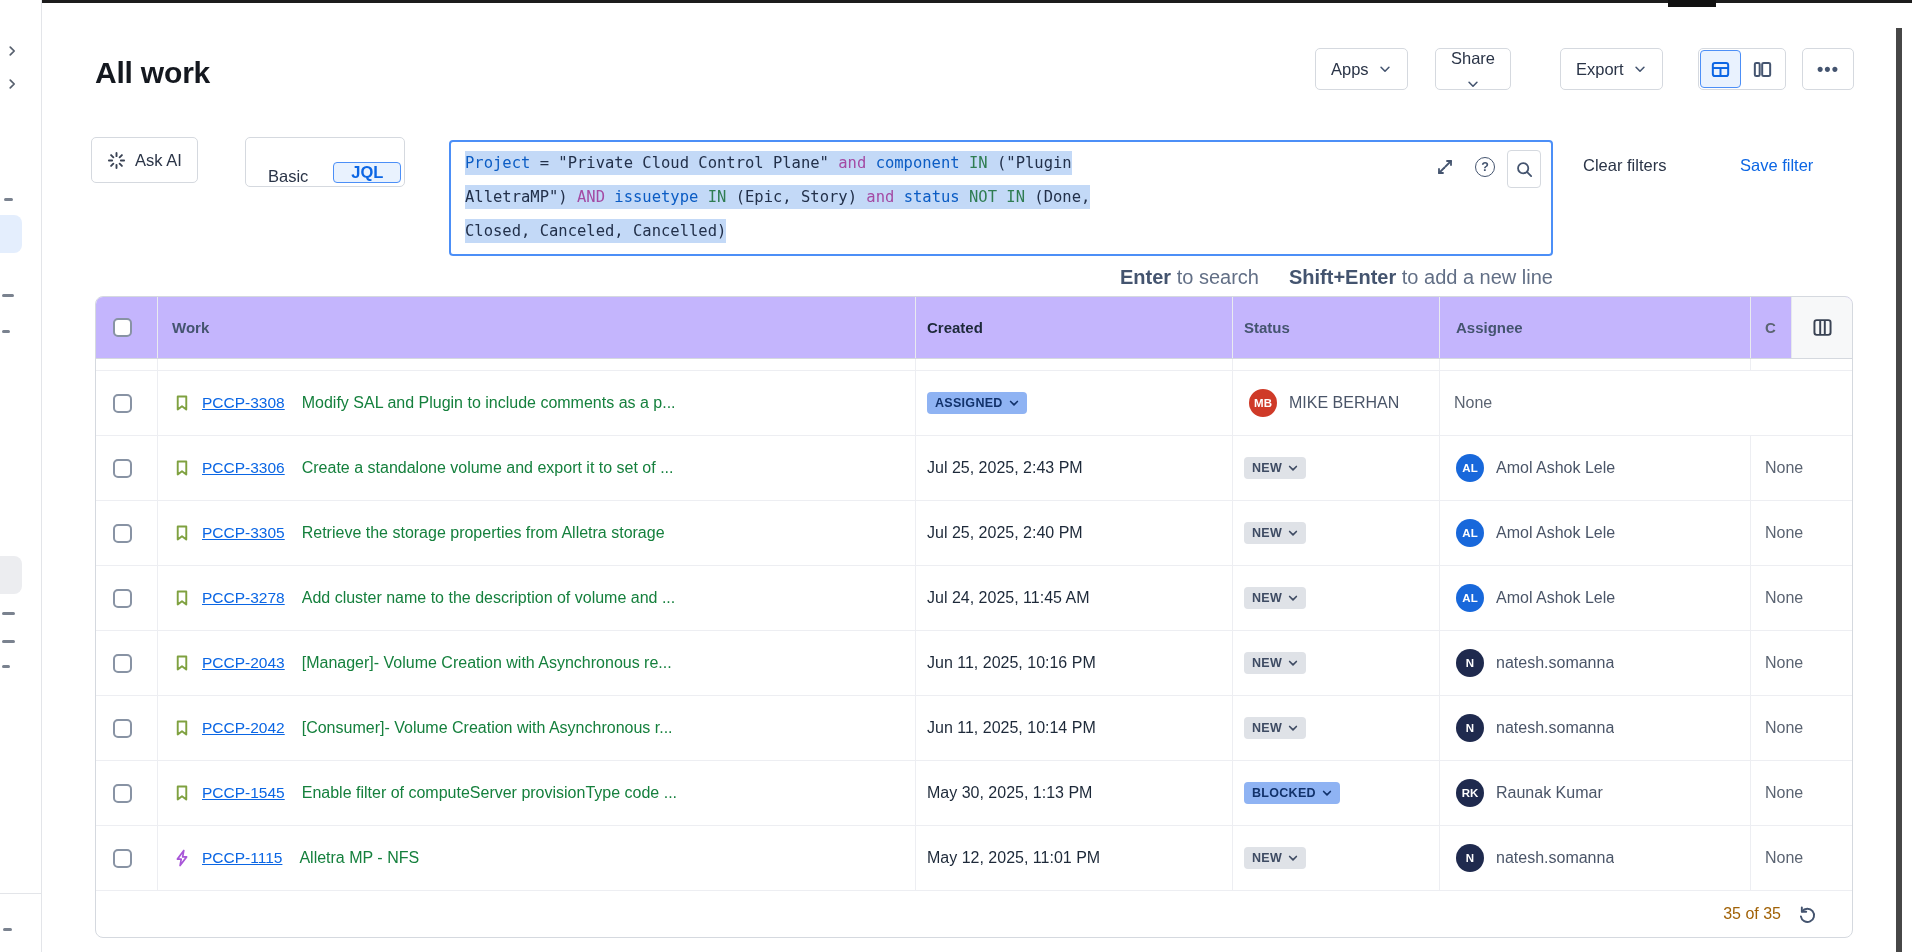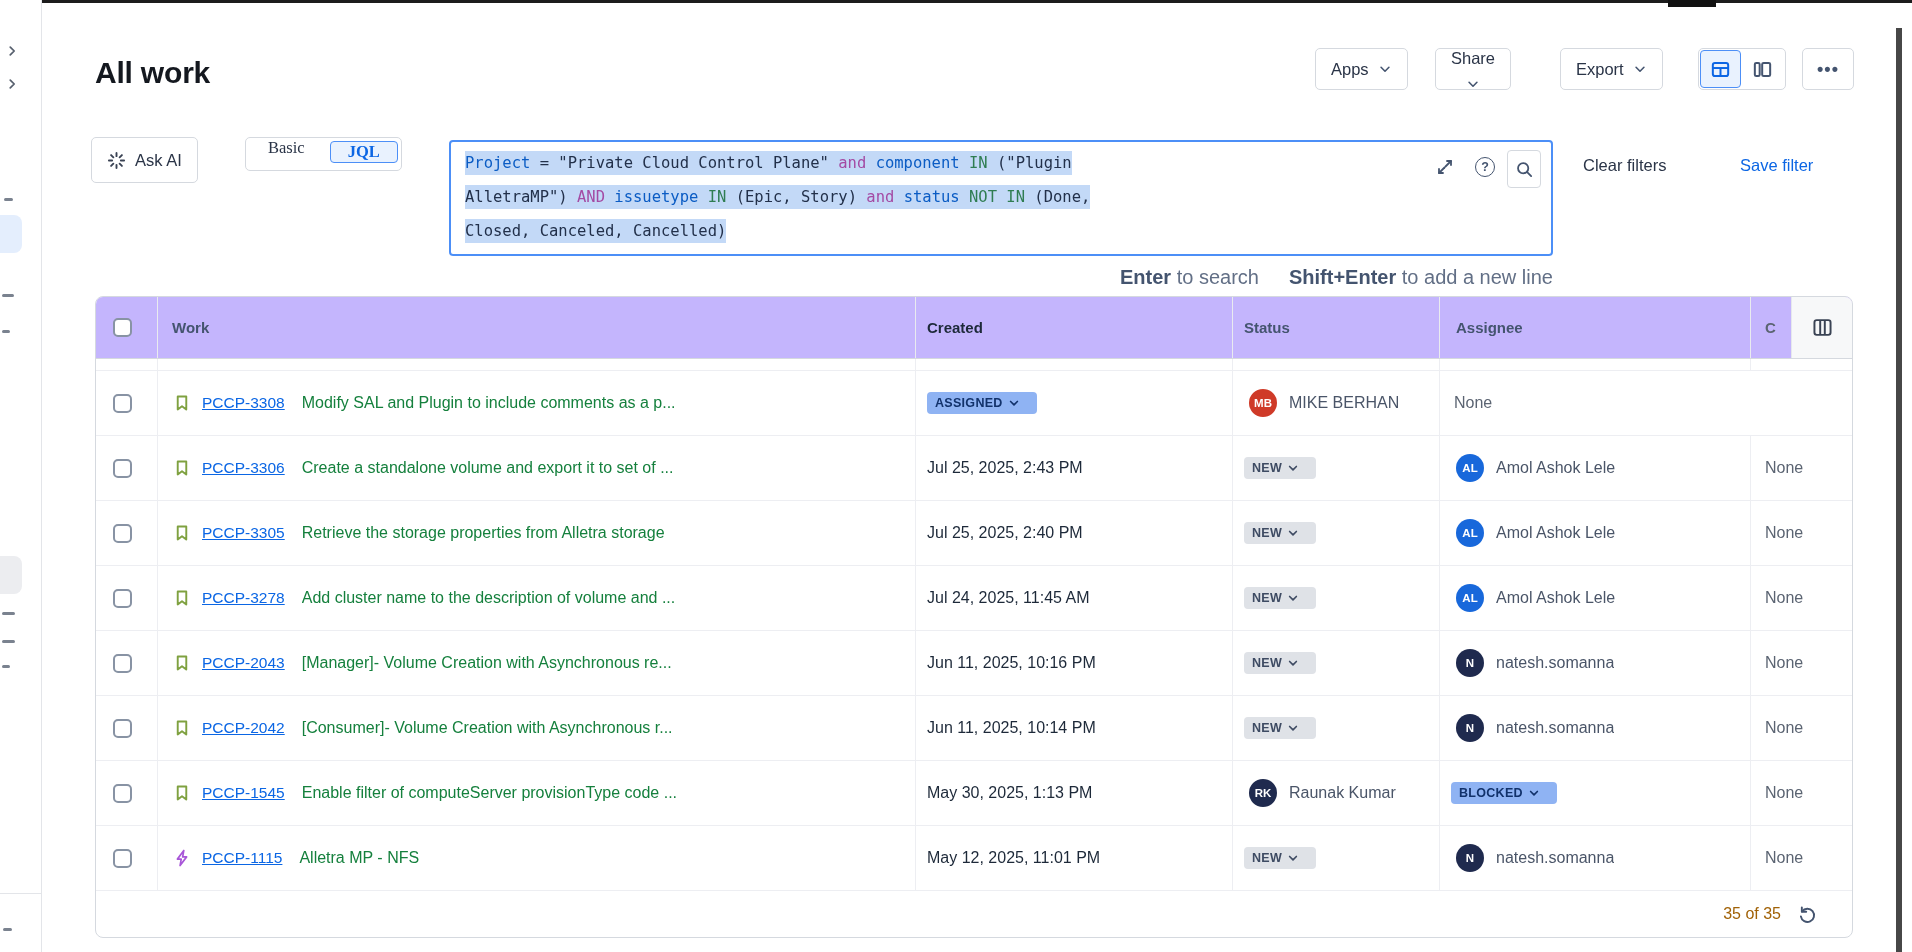--- a/index.html
+++ b/index.html
@@ -23,21 +23,21 @@
     position:absolute;height:42px;box-sizing:border-box;border:1px solid #D5D9DF;border-radius:5px;background:#fff;
     display:flex;align-items:center;gap:9px;padding:0 15px;font-size:16.5px;font-weight:500;color:#2A3447;cursor:default;
   }
   .chev-svg{flex:0 0 auto;}
   .view-group{position:absolute;left:1698px;top:48px;width:88px;height:42px;box-sizing:border-box;border:1px solid #D5D9DF;border-radius:5px;background:#fff;display:flex;align-items:center;}
   .view-seg{width:41px;height:38px;display:flex;align-items:center;justify-content:center;box-sizing:border-box;border-radius:4px;}
   .view-seg.selected{background:#E9F2FE;border:1.5px solid #4C8FF7;margin:1px;}
   .more-btn{left:1802px;width:52px;justify-content:center;font-weight:700;color:#44546F;font-size:18px;letter-spacing:1px;}
   
   .askai-btn{left:91px;top:137px;height:46px;}
-  .mode-group{position:absolute;left:245px;top:137px;height:34px;box-sizing:border-box;border:1px solid #D5D9DF;border-radius:5px;background:#fff;display:flex;align-items:flex-start;font-family:Liberation Serif, serif;}
+  .mode-group{position:absolute;left:245px;top:137px;height:50px;box-sizing:border-box;border:1px solid #D5D9DF;border-radius:5px;background:#fff;display:flex;align-items:flex-end;}
   .mode-basic{display:flex;align-items:center;padding:0 22px;font-size:16.5px;color:#2A3447;font-weight:500;}
   .mode-jql{display:flex;align-items:center;margin:3px;padding:0 17px;font-size:16.5px;font-weight:600;color:#0C66E4;background:#E9F2FE;border:1.5px solid #4C8FF7;border-radius:4px;box-sizing:border-box;}
   .jqlbox{position:absolute;left:449px;top:140px;width:1104px;height:116px;box-sizing:border-box;border:2px solid #4C8FF7;border-radius:4px;background:#fff;}
   .jql-line{position:absolute;left:14px;font-family:"DejaVu Sans Mono",monospace;font-size:15.5px;line-height:24px;white-space:pre;}
   .jql-line .hl{background:#C3D9F7;padding:3px 0;}
   .jql-l1{top:9px;} .jql-l2{top:43px;} .jql-l3{top:77px;}
   .tok.plain{color:#22304A;} .tok.field{color:#0B5CC4;} .tok.keyword{color:#A44BA4;} .tok.operator{color:#2F7D52;}
   .jql-icon{position:absolute;top:14px;width:22px;height:22px;display:flex;align-items:center;justify-content:center;}
   .jql-expand{left:983px;} .jql-help{left:1023px;}
   .help-circle{width:20px;height:20px;border:1.7px solid #44546F;border-radius:50%;display:flex;align-items:center;justify-content:center;font-size:12.5px;font-weight:700;color:#44546F;box-sizing:border-box;}
@@ -57,21 +57,21 @@
   .sliver .scell{height:100%;border-right:1px solid #EDEEF2;} .sliver .scell:last-child{border-right:none;}
   .trow{height:64px;border-bottom:1px solid #EDEEF2;align-items:center;font-size:16px;}
   .cell{height:100%;display:flex;align-items:center;box-sizing:border-box;border-right:1px solid #EDEEF2;min-width:0;}
   .cell:last-child{border-right:none;}
   .c-check{padding-left:17px;} .c-work{padding-left:14px;} .c-created{padding-left:11px;color:#1D2939;}
   .c-status{padding-left:11px;} .c-assignee{padding-left:16px;gap:12px;} .c-extra{padding-left:14px;color:#5B6472;}
   .checkbox{width:19px;height:19px;box-sizing:border-box;border:2px solid #8893A4;border-radius:5px;background:#fff;}
   .type-icon{width:20px;height:20px;margin-right:10px;flex:0 0 auto;display:flex;align-items:center;justify-content:center;}
   .key{font-size:15.5px;color:#0B66E4;text-decoration:underline;margin-right:17px;white-space:nowrap;flex:0 0 auto;}
   .ititle{color:#15803d;white-space:nowrap;overflow:hidden;padding-right:10px;}
-  .badge{display:inline-flex;align-items:center;gap:5px;padding:4px 17px 4px 8px;border-radius:4px;font-size:12.5px;font-weight:700;letter-spacing:0.3px;}
+  .badge{display:inline-flex;align-items:center;gap:5px;padding:4px 7px 4px 8px;border-radius:4px;font-size:12.5px;font-weight:700;letter-spacing:0.3px;}
   .badge[data-variant="blue"]{background:#8FB3F3;color:#12326B;}
   .badge[data-variant="gray"]{background:#DFE2E7;color:#3E4B63;}
   .avatar{width:28px;height:28px;border-radius:50%;color:#fff;font-size:11.5px;font-weight:700;display:flex;align-items:center;justify-content:center;flex:0 0 auto;}
   .aname{color:#4A5568;white-space:nowrap;overflow:hidden;}
   .pin-cell{position:absolute;right:0;top:0;bottom:0;width:60px;background:#F7F8F9;border-left:1px solid #E6E8EC;display:flex;align-items:center;justify-content:center;}
   .tfoot{height:46px;display:flex;align-items:center;justify-content:flex-end;gap:16px;padding-right:34px;color:#a16207;font-size:16px;}
 </style>
 </head>
 <body>
 
@@ -429,31 +429,31 @@
               <path d="M4.2 2.2h7.6v11.6L8 10.9l-3.8 2.9z"></path>
             </svg>
 
       </span>
       <a class="key">PCCP-1545</a>
       <span class="ititle">Enable filter of computeServer provisionType code ...</span>
     </div>
     <div class="cell c-created">
       <span>May 30, 2025, 1:13 PM</span>
     </div>
+    <div class="cell c-status">
+      <span class="badge" data-variant="blue">
+        <span>BLOCKED</span>
+        <svg width="12" height="12" viewBox="0 0 16 16">
+              <path d="M3.5 6l4.5 4.5L12.5 6" fill="none" stroke="currentColor" stroke-width="2.2" stroke-linecap="round" stroke-linejoin="round"></path>
+            </svg>
+      </span>
+    </div>
     <div class="cell c-assignee">
       <span class="avatar" style="background: rgb(31, 42, 78);">RK</span>
       <span class="aname">Raunak Kumar</span>
-    </div>
-    <div class="cell c-status">
-      <span class="badge" data-variant="blue">
-        <span>BLOCKED</span>
-        <svg width="12" height="12" viewBox="0 0 16 16">
-              <path d="M3.5 6l4.5 4.5L12.5 6" fill="none" stroke="currentColor" stroke-width="2.2" stroke-linecap="round" stroke-linejoin="round"></path>
-            </svg>
-      </span>
     </div>
     <div class="cell c-extra">
       <span>None</span>
     </div>
   </div>
 
   <div class="trow grid">
     <div class="cell c-check">
       <span class="checkbox"></span>
     </div>

